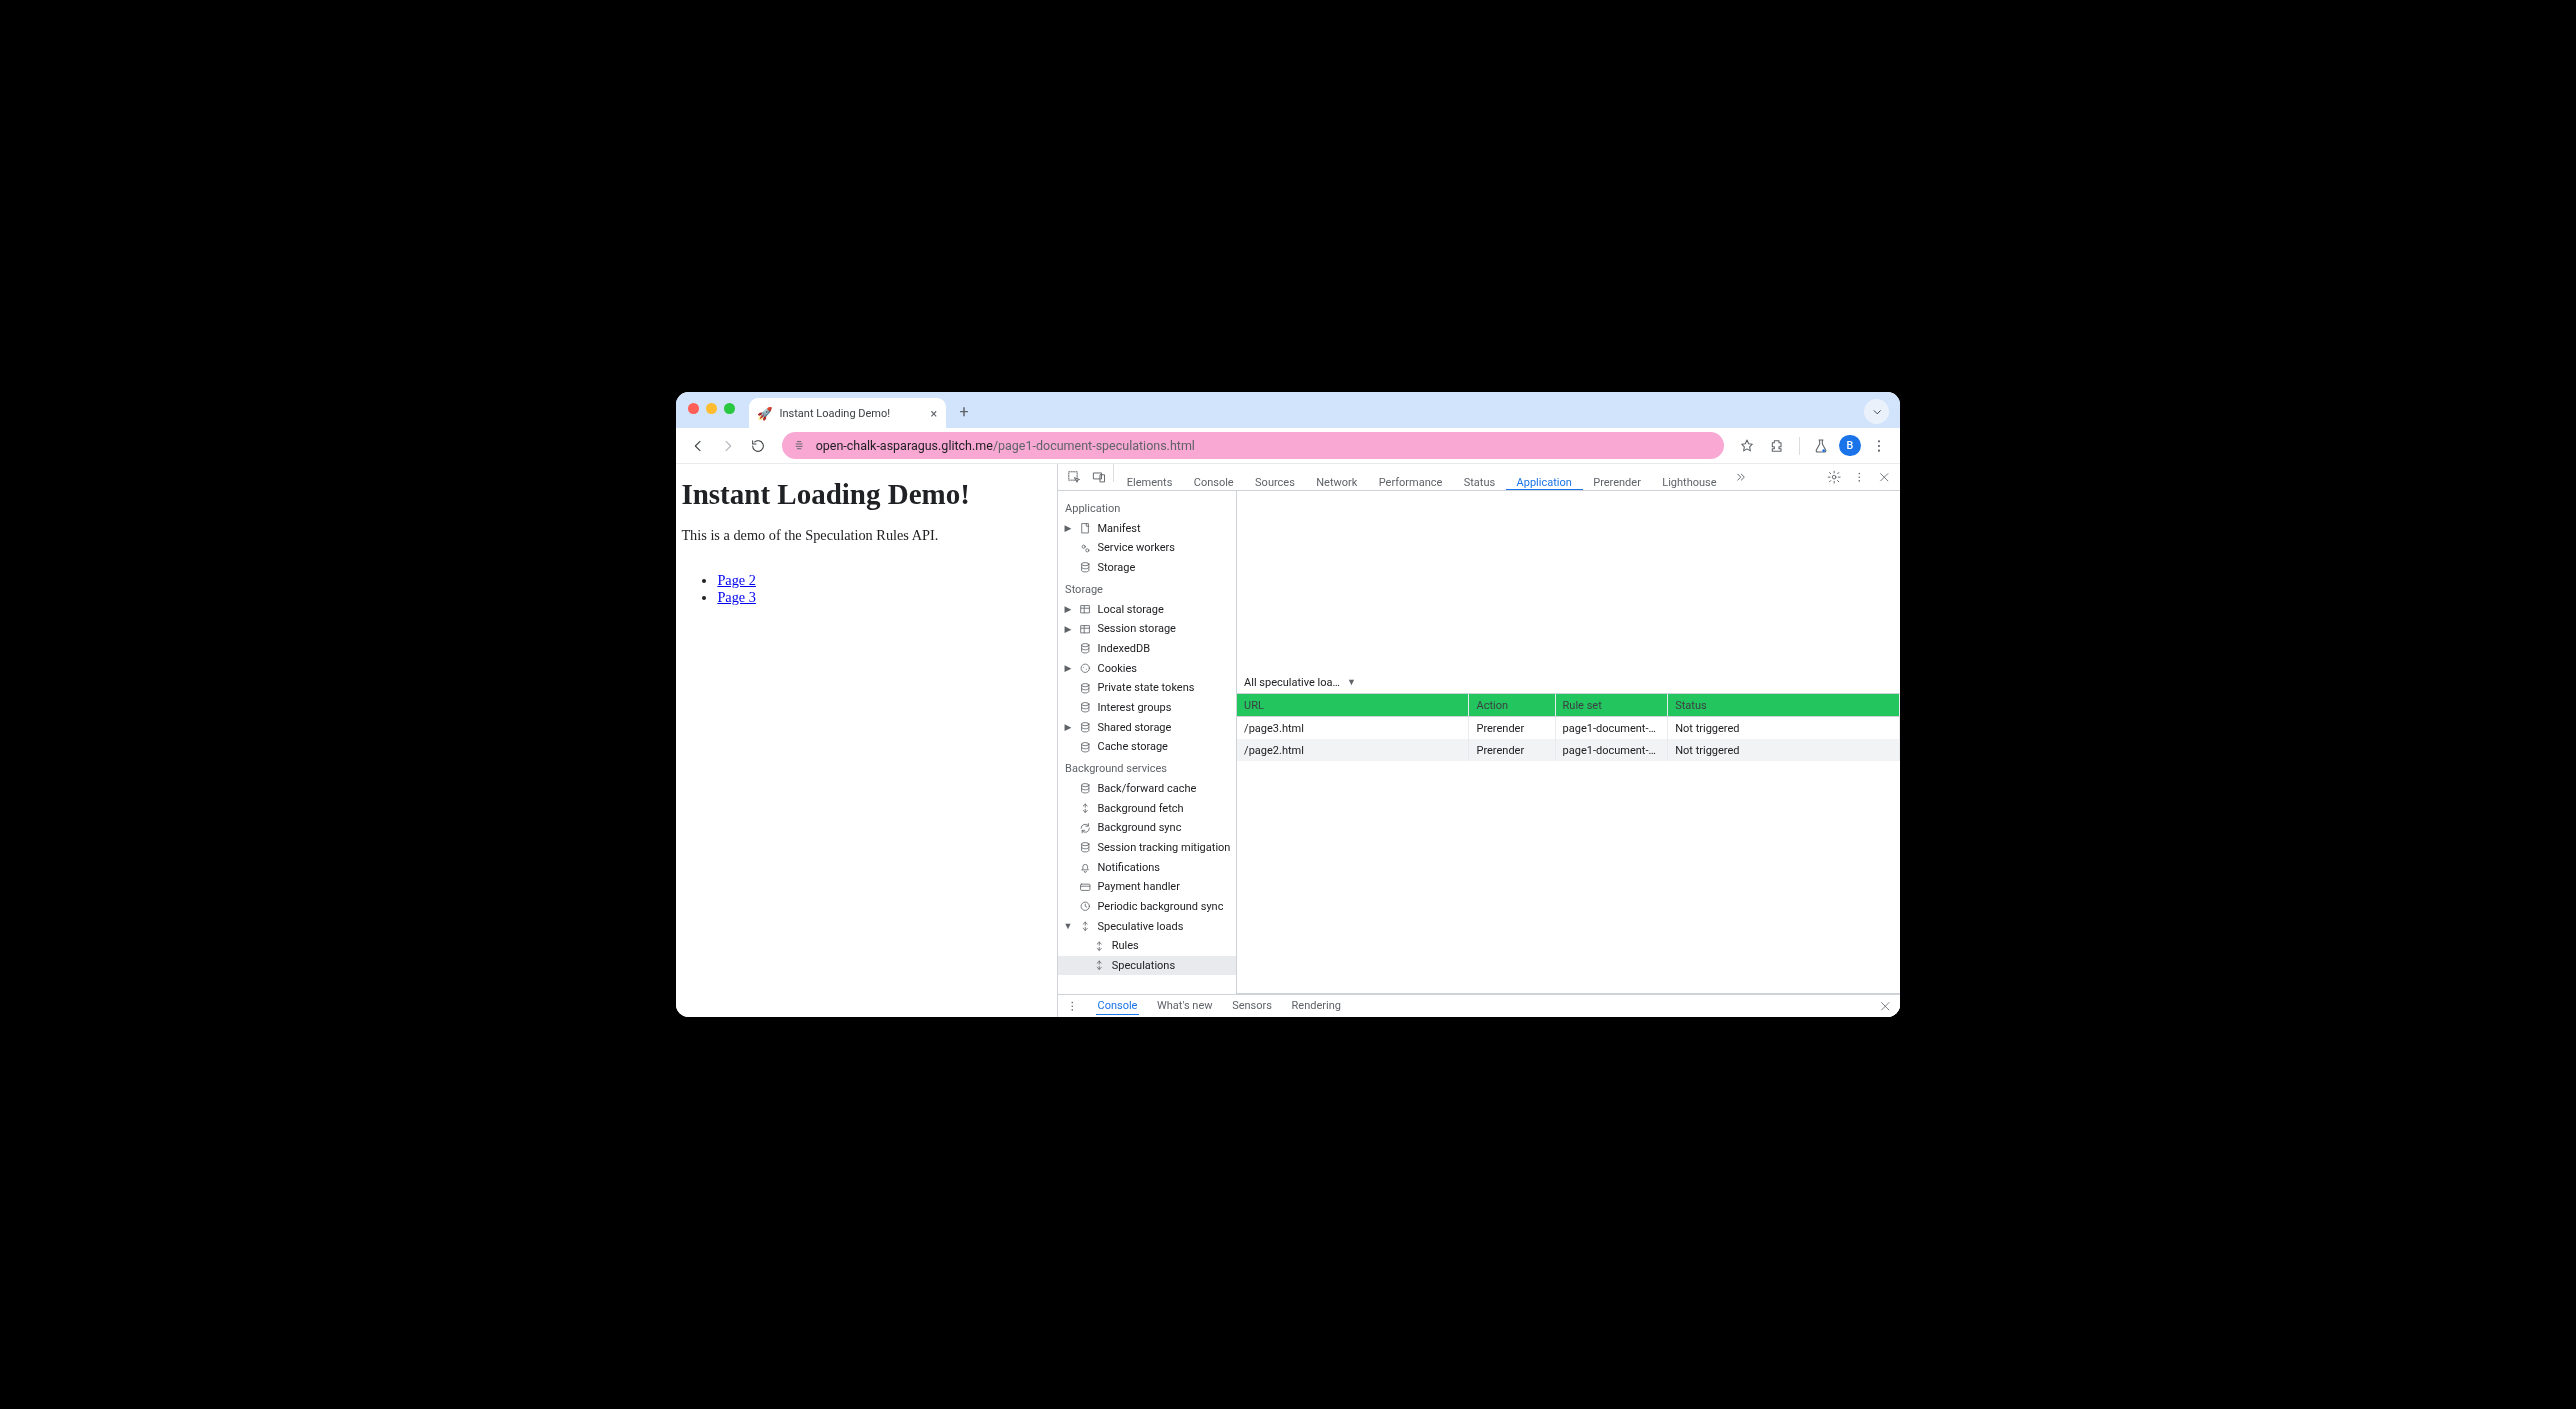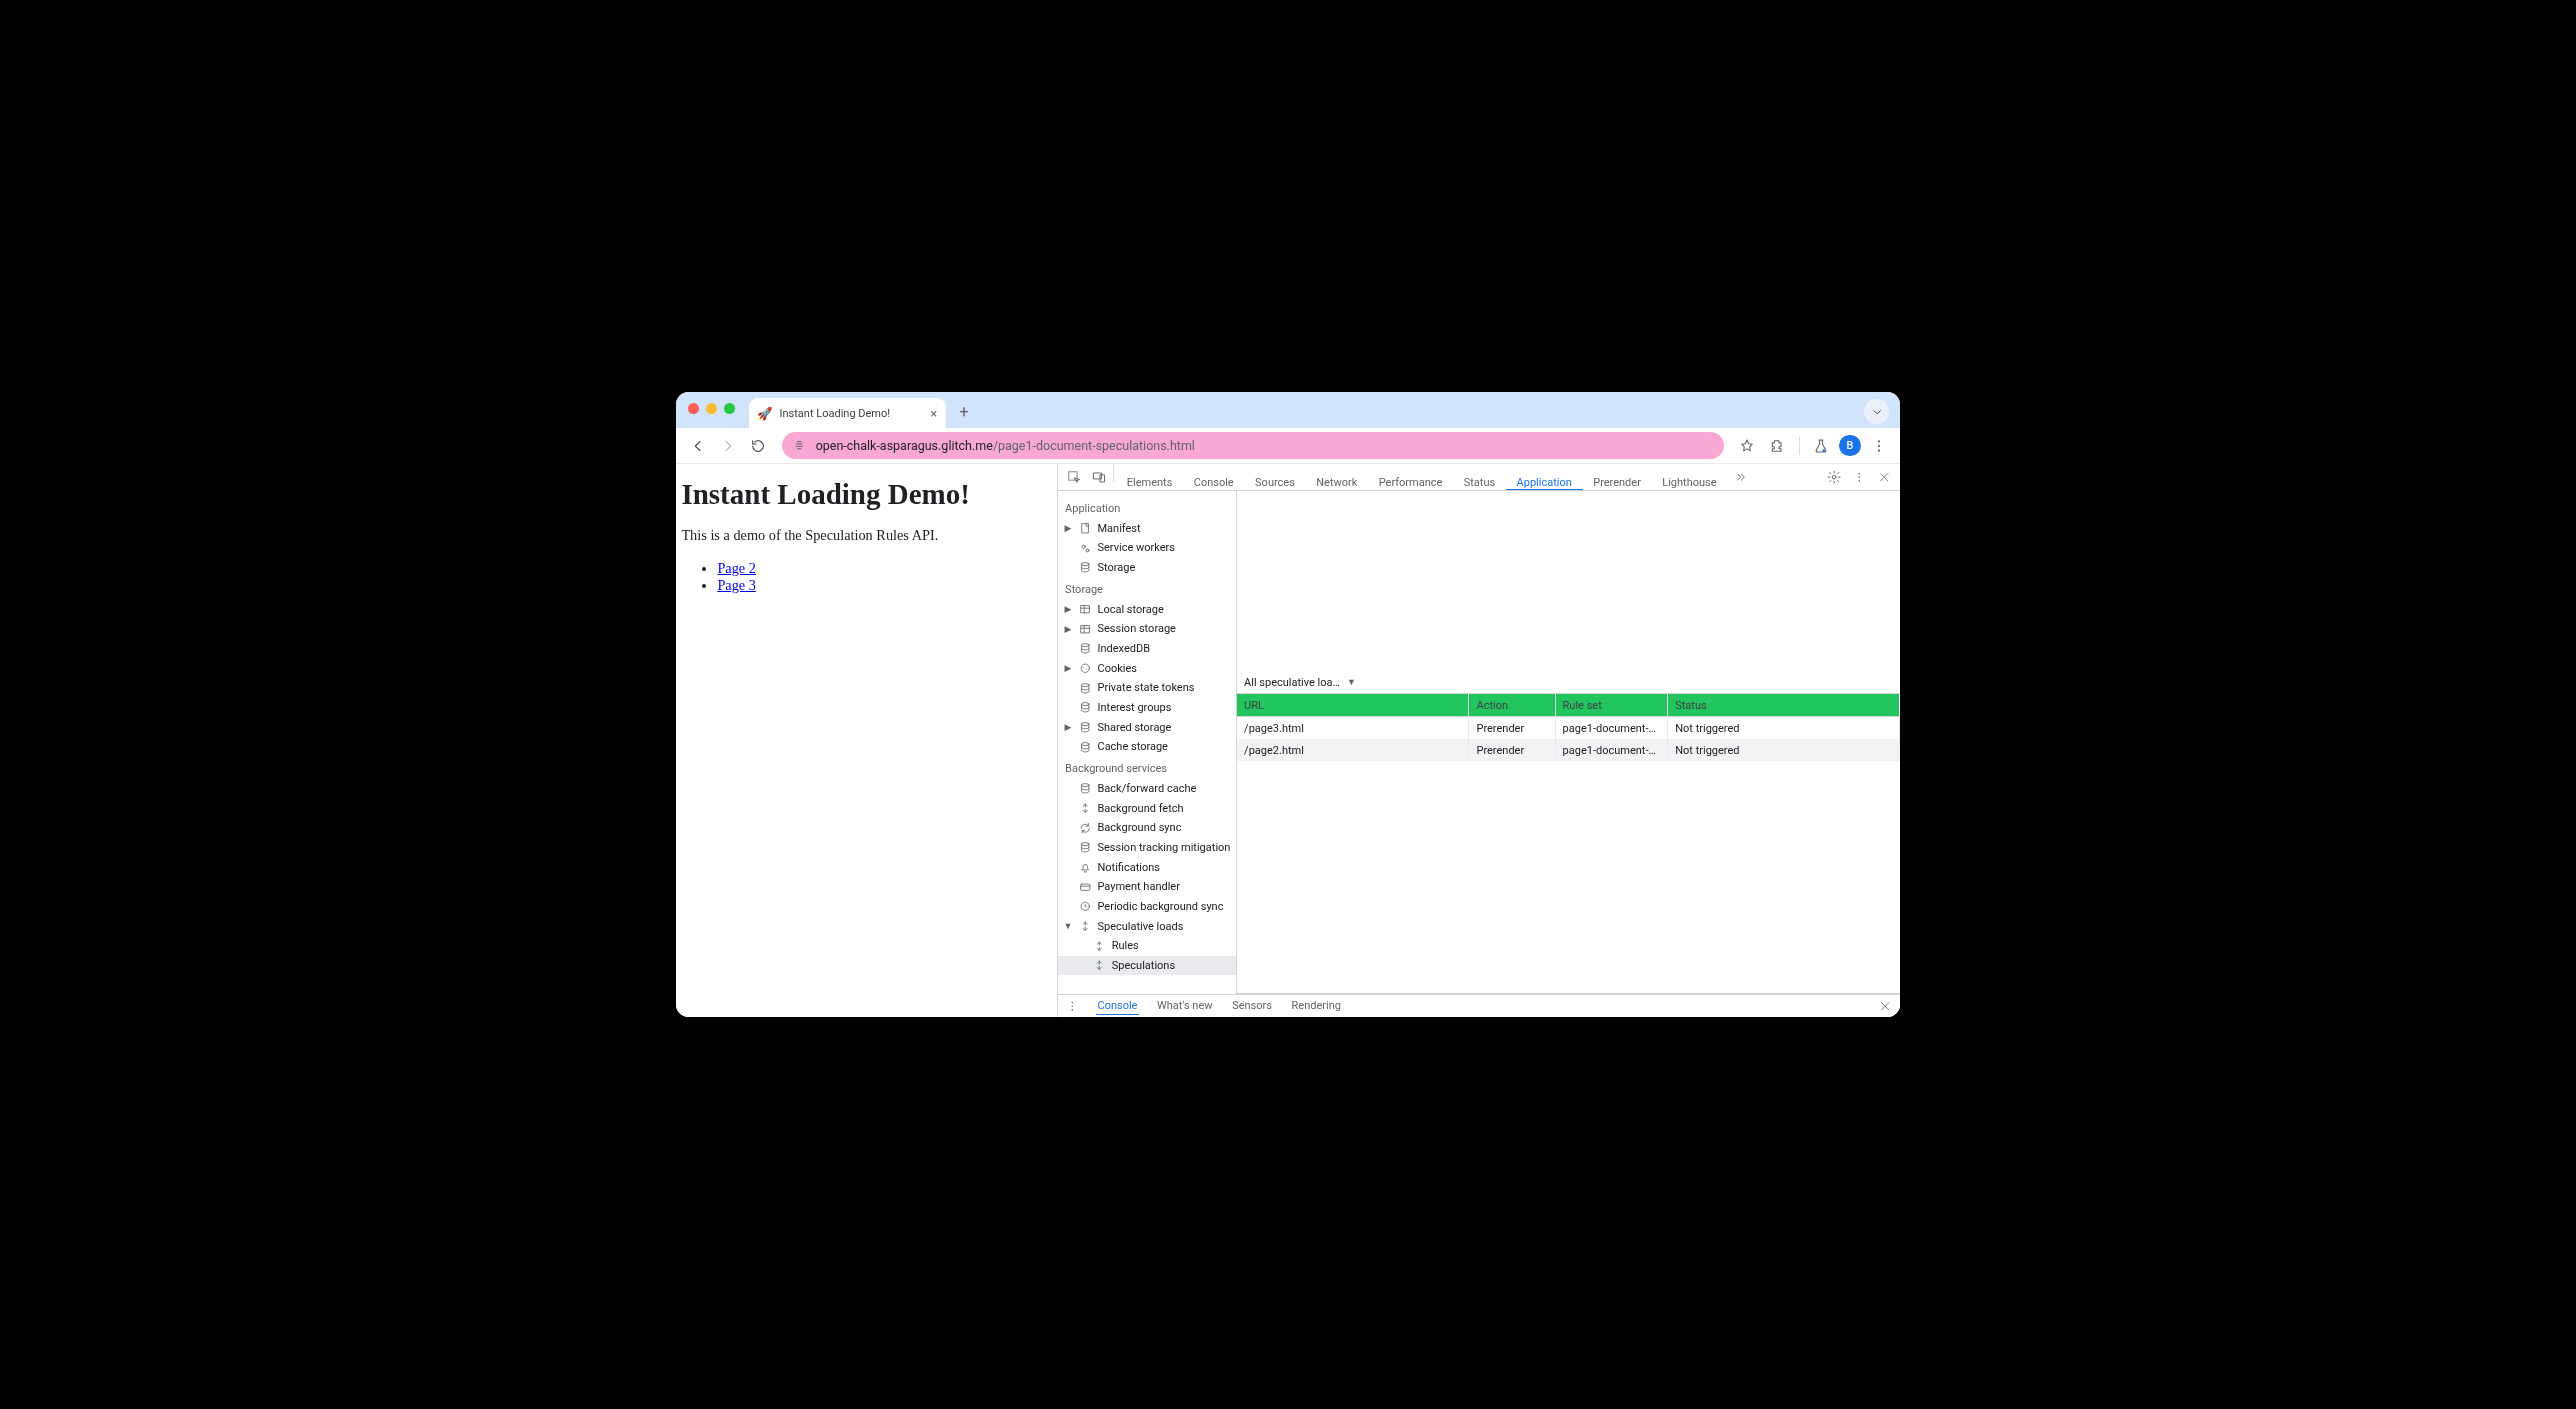--- a/index.html
+++ b/index.html
@@ -34,21 +34,21 @@
 .url-bar .url-path { color: #5f6368; }
 .tb-icon { width: 25px; height: 25px; display: flex; align-items: center; justify-content: center; color: #5f6368; border-radius: 50%; cursor: pointer; }
 .tb-icon svg { width: 16px; height: 16px; }
 .divider-v { width: 0.9px; height: 18px; background: #dadce0; margin: 0 3.6px; }
 .avatar { width: 21.4px; height: 21.4px; border-radius: 50%; background: #1a73e8; color: #fff; display: flex; align-items: center; justify-content: center; font-size: 10.7px; font-weight: 500; }
 
 
 .content { flex: 1; display: flex; overflow: hidden; }
 .page { width: 381px; padding: 14.3px 5.4px 5.4px 5.4px; overflow: auto; font-family: "Times New Roman", Times, serif; background: #fff; }
 .page h1 { font-size: 29px; font-weight: bold; margin-bottom: 16px; }
-.page p { font-size: 14.3px; margin-bottom: 16px; }
+.page p { font-size: 14.3px; margin-bottom: 28px; }
 .page ul { padding-left: 36px; font-size: 14.3px; }
 .page a { color: #0000ee; text-decoration: underline; }
 
 
 .devtools { flex: 1; display: flex; flex-direction: column; border-left: 0.9px solid #cfd2d6; background: #fff; font-family: -apple-system, BlinkMacSystemFont, "Segoe UI", Roboto, Arial, sans-serif; }
 .dt-tabs { height: 27px; border-bottom: 0.9px solid #cfd2d6; display: flex; align-items: stretch; padding: 0 3.6px; gap: 0; }
 .dt-tab-icon { width: 25px; display: flex; align-items: center; justify-content: center; color: #5f6368; cursor: pointer; }
 .dt-tab { display: flex; align-items: center; padding: 0 10.7px; font-size: 11px; color: #5f6368; cursor: pointer; border-bottom: 1.8px solid transparent; white-space: nowrap; }
 .dt-tab.active { color: #1a73e8; border-bottom-color: #1a73e8; }
 .dt-tabs .spacer { flex: 1; }

